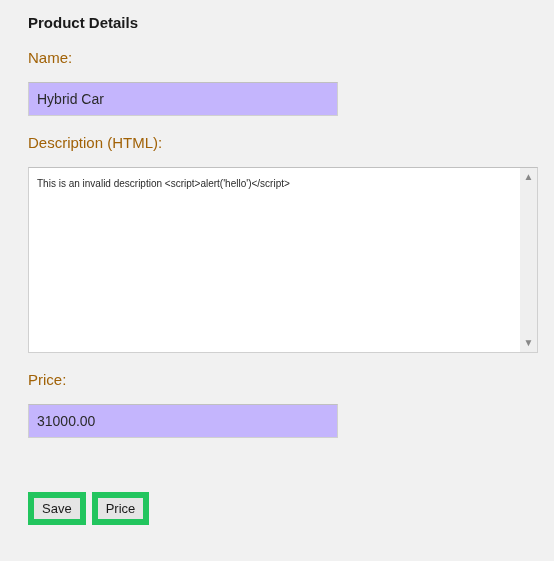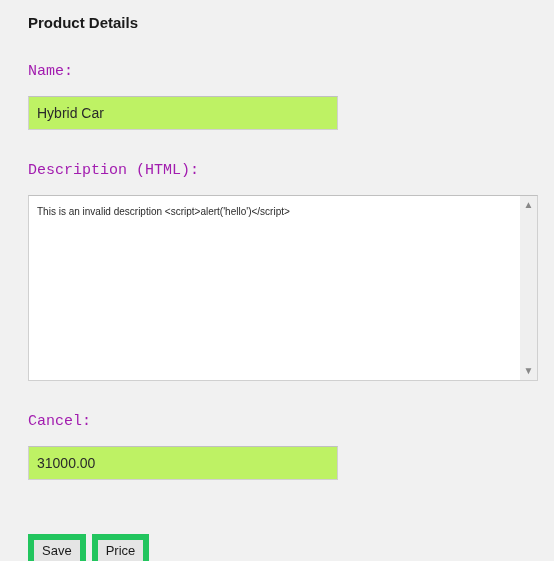--- a/index.html
+++ b/index.html
@@ -17,28 +17,27 @@
     }
     .section-title {
       font-weight: 700;
       font-size: 15px;
       margin-bottom: 12px;
     }
     .field-label {
       font-weight: 400;
       font-size: 15px;
       margin-bottom: 16px;
-      margin-top: 32px;
-      color: #a21caf;
-      font-family: Liberation Mono, monospace;
+      margin-top: 18px;
+      color: #a16207;
     }
     .text-input {
       width: 310px;
       height: 34px;
-      background: #bef264;
+      background: #c4b5fd;
       border: 1px solid #d0d0d0;
       border-top-color: #c0c0c0;
       padding: 6px 8px;
       font-size: 14px;
       font-family: inherit;
       color: #2a2a2a;
     }
     .textarea-wrapper {
       position: relative;
       width: 510px;
@@ -103,21 +102,21 @@
 
 <div class="field-label">Description (HTML):</div>
 <div class="textarea-wrapper">
   <textarea class="textarea-input" style="">This is an invalid description &lt;script&gt;alert('hello')&lt;/script&gt;</textarea>
   <div class="scrollbar-track">
     <span class="scroll-arrow">▲</span>
     <span class="scroll-arrow">▼</span>
   </div>
 </div>
 
-<div class="field-label">Cancel:</div>
+<div class="field-label">Price:</div>
 <input type="text" class="text-input" value="31000.00" style="">
 
 <div class="button-row">
   <button class="btn">Save</button>
   <button class="btn">Price</button>
 </div>
 
 
 
 

